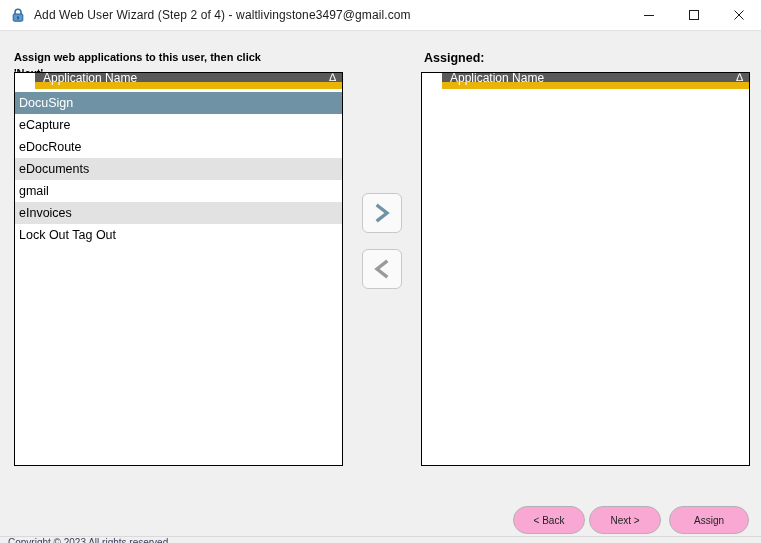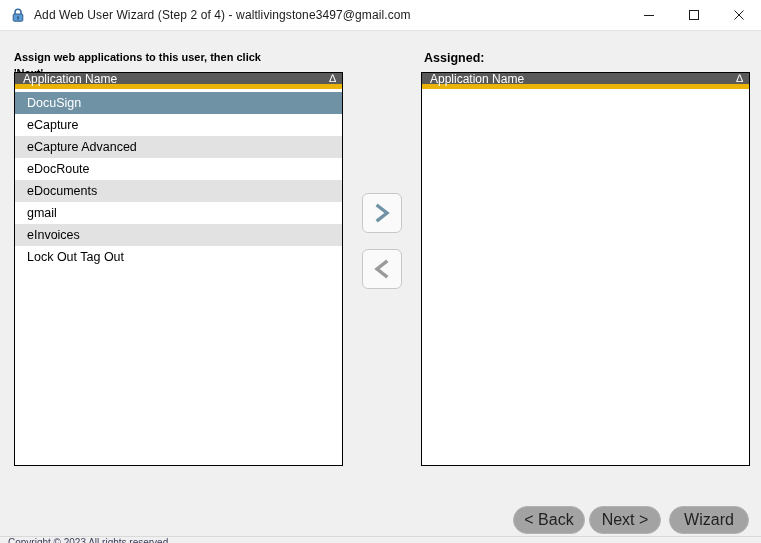--- a/index.html
+++ b/index.html
@@ -99,41 +99,42 @@
   }
   .lb-header {
     height: 16px;
     background: #595959;
     color: #ffffff;
     display: flex;
     align-items: center;
     padding: 0 6px 0 8px;
     font-size: 12px;
     box-sizing: border-box;
-    border-bottom: 5px solid #eab308;
+    border-bottom: 7px solid #eab308;
+    margin-left: 20px;
   }
   .lb-header .hdr-label { flex: 1 1 auto; white-space: nowrap; }
   .lb-header .sort-ind {
     flex: 0 0 auto;
     font-size: 11px;
     line-height: 1;
     color: #ffffff;
   }
   .lb-body {
     position: absolute;
     left: 0;
     top: 19px;
     right: 0;
     bottom: 0;
     overflow: hidden;
   }
   .lb-row {
     height: 22px;
     line-height: 22px;
-    padding-left: 12px;
+    padding-left: 4px;
     font-size: 12.5px;
     color: #000000;
     white-space: nowrap;
     box-sizing: border-box;
   }
   .lb-row.odd  { background: #e2e2e2; }
   .lb-row.even { background: #ffffff; }
   .lb-row.selected {
     background: #6f93a5;
     color: #ffffff;
@@ -164,23 +165,23 @@
     top: 506px;
     width: 761px;
     height: 30px;
   }
   .wbtn {
     position: absolute;
     top: 0;
     height: 28px;
     border: 1px solid #b3b3b3;
     border-radius: 14px;
-    background: #a3a3a3;
+    background: #f9a8d4;
     color: #222222;
-    font-size: 16px;
+    font-size: 10px;
     font-family: "Liberation Sans", sans-serif;
     cursor: default;
     padding: 0;
     box-sizing: border-box;
   }
   .wbtn.back   { left: 513px; width: 72px; }
   .wbtn.next   { left: 589px; width: 72px; }
   .wbtn.cancel { left: 669px; width: 80px; }
 
   
@@ -243,21 +244,20 @@
 <div class="assigned-label">Assigned:</div>
 
 <div class="listbox left">
   <div class="lb-header">
     <span class="hdr-label">Application Name</span>
     <span class="sort-ind">∆</span>
   </div>
   <div class="lb-body" id="available-rows">
       <div class="lb-row odd selected">DocuSign</div>
       <div class="lb-row even">eCapture</div>
-      <div class="lb-row odd">eCapture Advanced</div>
       <div class="lb-row even">eDocRoute</div>
       <div class="lb-row odd">eDocuments</div>
       <div class="lb-row even">gmail</div>
       <div class="lb-row odd">eInvoices</div>
       <div class="lb-row even">Lock Out Tag Out</div>
     </div>
 </div>
 
 <div class="listbox right">
   <div class="lb-header">
@@ -274,18 +274,18 @@
 </div>
 <div class="arrow-btn to-left">
   <svg width="22" height="22" viewBox="0 0 22 22">
     <polyline points="15,4 6,11 15,18" fill="none" stroke="#9a9a9a" stroke-width="3.4" stroke-linecap="square" stroke-linejoin="miter"></polyline>
   </svg>
 </div>
 
 <div class="btnbar">
   <button class="wbtn back">&lt; Back</button>
   <button class="wbtn next">Next &gt;</button>
-  <button class="wbtn cancel">Wizard</button>
+  <button class="wbtn cancel">Assign</button>
 </div>
 
 <div class="footer">
   <span class="fline">Copyright © 2023 All rights reserved.</span>
 </div>
 
 </body></html>

